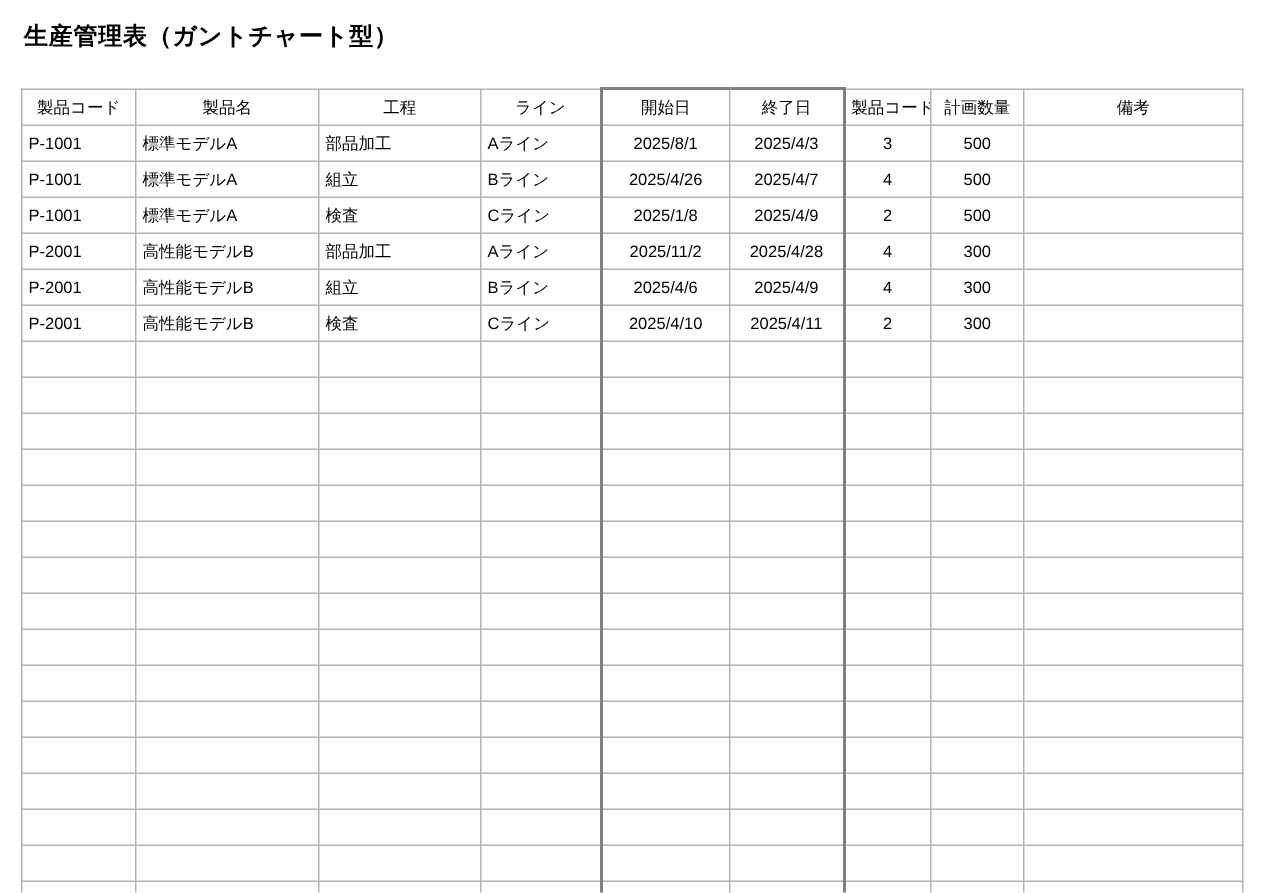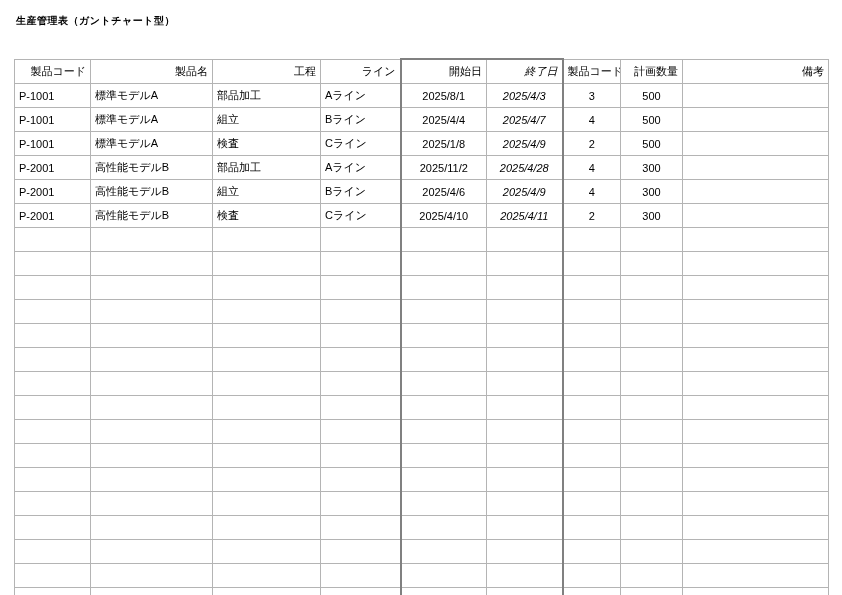--- a/index.html
+++ b/index.html
@@ -12,21 +12,21 @@
     height: 595px;
     font-family: "Liberation Sans", "DejaVu Sans", sans-serif;
     color: #000000;
     position: relative;
     overflow: hidden;
   }
   #page-title {
     position: absolute;
     left: 16px;
     top: 14px;
-    font-size: 10px;
+    font-size: 16px;
     font-weight: bold;
     letter-spacing: 0.5px;
   }
   #sheet {
     position: absolute;
     left: 14px;
     top: 58px;
     width: 814px;
   }
   table.grid {
@@ -48,28 +48,28 @@
     border: 1px solid #b4b4b4;
     height: 23px;
     font-size: 11px;
     font-weight: normal;
     padding: 0 4px;
     vertical-align: middle;
     white-space: nowrap;
     overflow: hidden;
   }
   table.grid thead th {
-    text-align: right;
+    text-align: center;
     background: #ffffff;
   }
   td.left { text-align: left; }
   td.center { text-align: center; }
   
   .hb-l { border-left: 2px solid #808080 !important; margin-top: 28px; }
-  .hb-r { border-right: 2px solid #808080 !important; font-style: italic; }
+  .hb-r { border-right: 2px solid #808080 !important; }
   .hb-t { border-top: 2px solid #808080 !important; }
   .hb-b { border-bottom: 2px solid #808080 !important; }
 </style>
 </head>
 <body>
 
 <div id="page-title">生産管理表（ガントチャート型）</div>
 
 <div id="sheet">
   <table class="grid">
@@ -107,21 +107,21 @@
           <td class="center hb-r">2025/4/3</td>
           <td class="center">3</td>
           <td class="center">500</td>
           <td class="left"></td>
         </tr>
         <tr>
           <td class="left">P-1001</td>
           <td class="left">標準モデルA</td>
           <td class="left">組立</td>
           <td class="left">Bライン</td>
-          <td class="center hb-l">2025/4/4</td>
+          <td class="center hb-l">2025/4/26</td>
           <td class="center hb-r">2025/4/7</td>
           <td class="center">4</td>
           <td class="center">500</td>
           <td class="left"></td>
         </tr>
         <tr>
           <td class="left">P-1001</td>
           <td class="left">標準モデルA</td>
           <td class="left">検査</td>
           <td class="left">Cライン</td>

